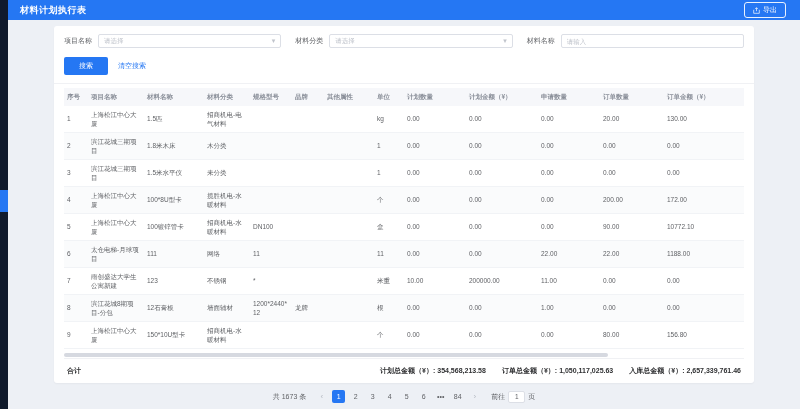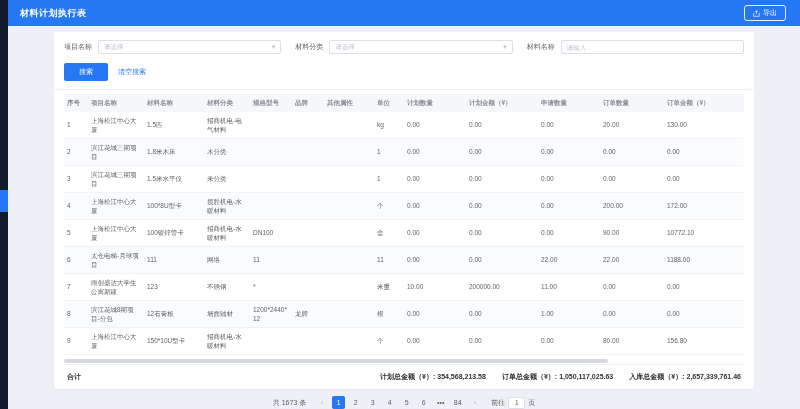--- a/index.html
+++ b/index.html
@@ -7,21 +7,21 @@
     font-family:"Liberation Sans","DejaVu Sans",sans-serif; }
   body { background:#edf0f5; position:relative; }
 
   
   .sidebar-sliver { position:absolute; left:0; top:0; width:8px; height:409px; background:#101a2c; z-index:20; }
   .sidebar-accent { position:absolute; left:0; top:190px; width:8px; height:22px; background:#2577f3; }
 
   .main { margin-left:8px; }
 
   
-  .topbar { height:26px; background:#2577f3; display:flex; align-items:center; justify-content:space-between; padding:0 14px 0 12px; }
+  .topbar { height:20px; background:#2577f3; display:flex; align-items:center; justify-content:space-between; padding:0 14px 0 12px; }
   .topbar-title { color:#ffffff; font-size:9px; font-weight:bold; letter-spacing:.5px; }
   .export-btn { display:flex; align-items:center; gap:3px; color:#fff; background:transparent;
     border:1px solid rgba(255,255,255,.9); border-radius:3px; font-size:7px; padding:2px 8px; cursor:pointer; }
   .export-btn svg { display:block; }
 
   
   .card { background:#ffffff; margin:6px 46px 0; border-radius:3px; padding:8px 10px 0; box-shadow:0 1px 2px rgba(0,0,0,.04); }
 
   
   .filters { display:flex; align-items:center; gap:14px; }

